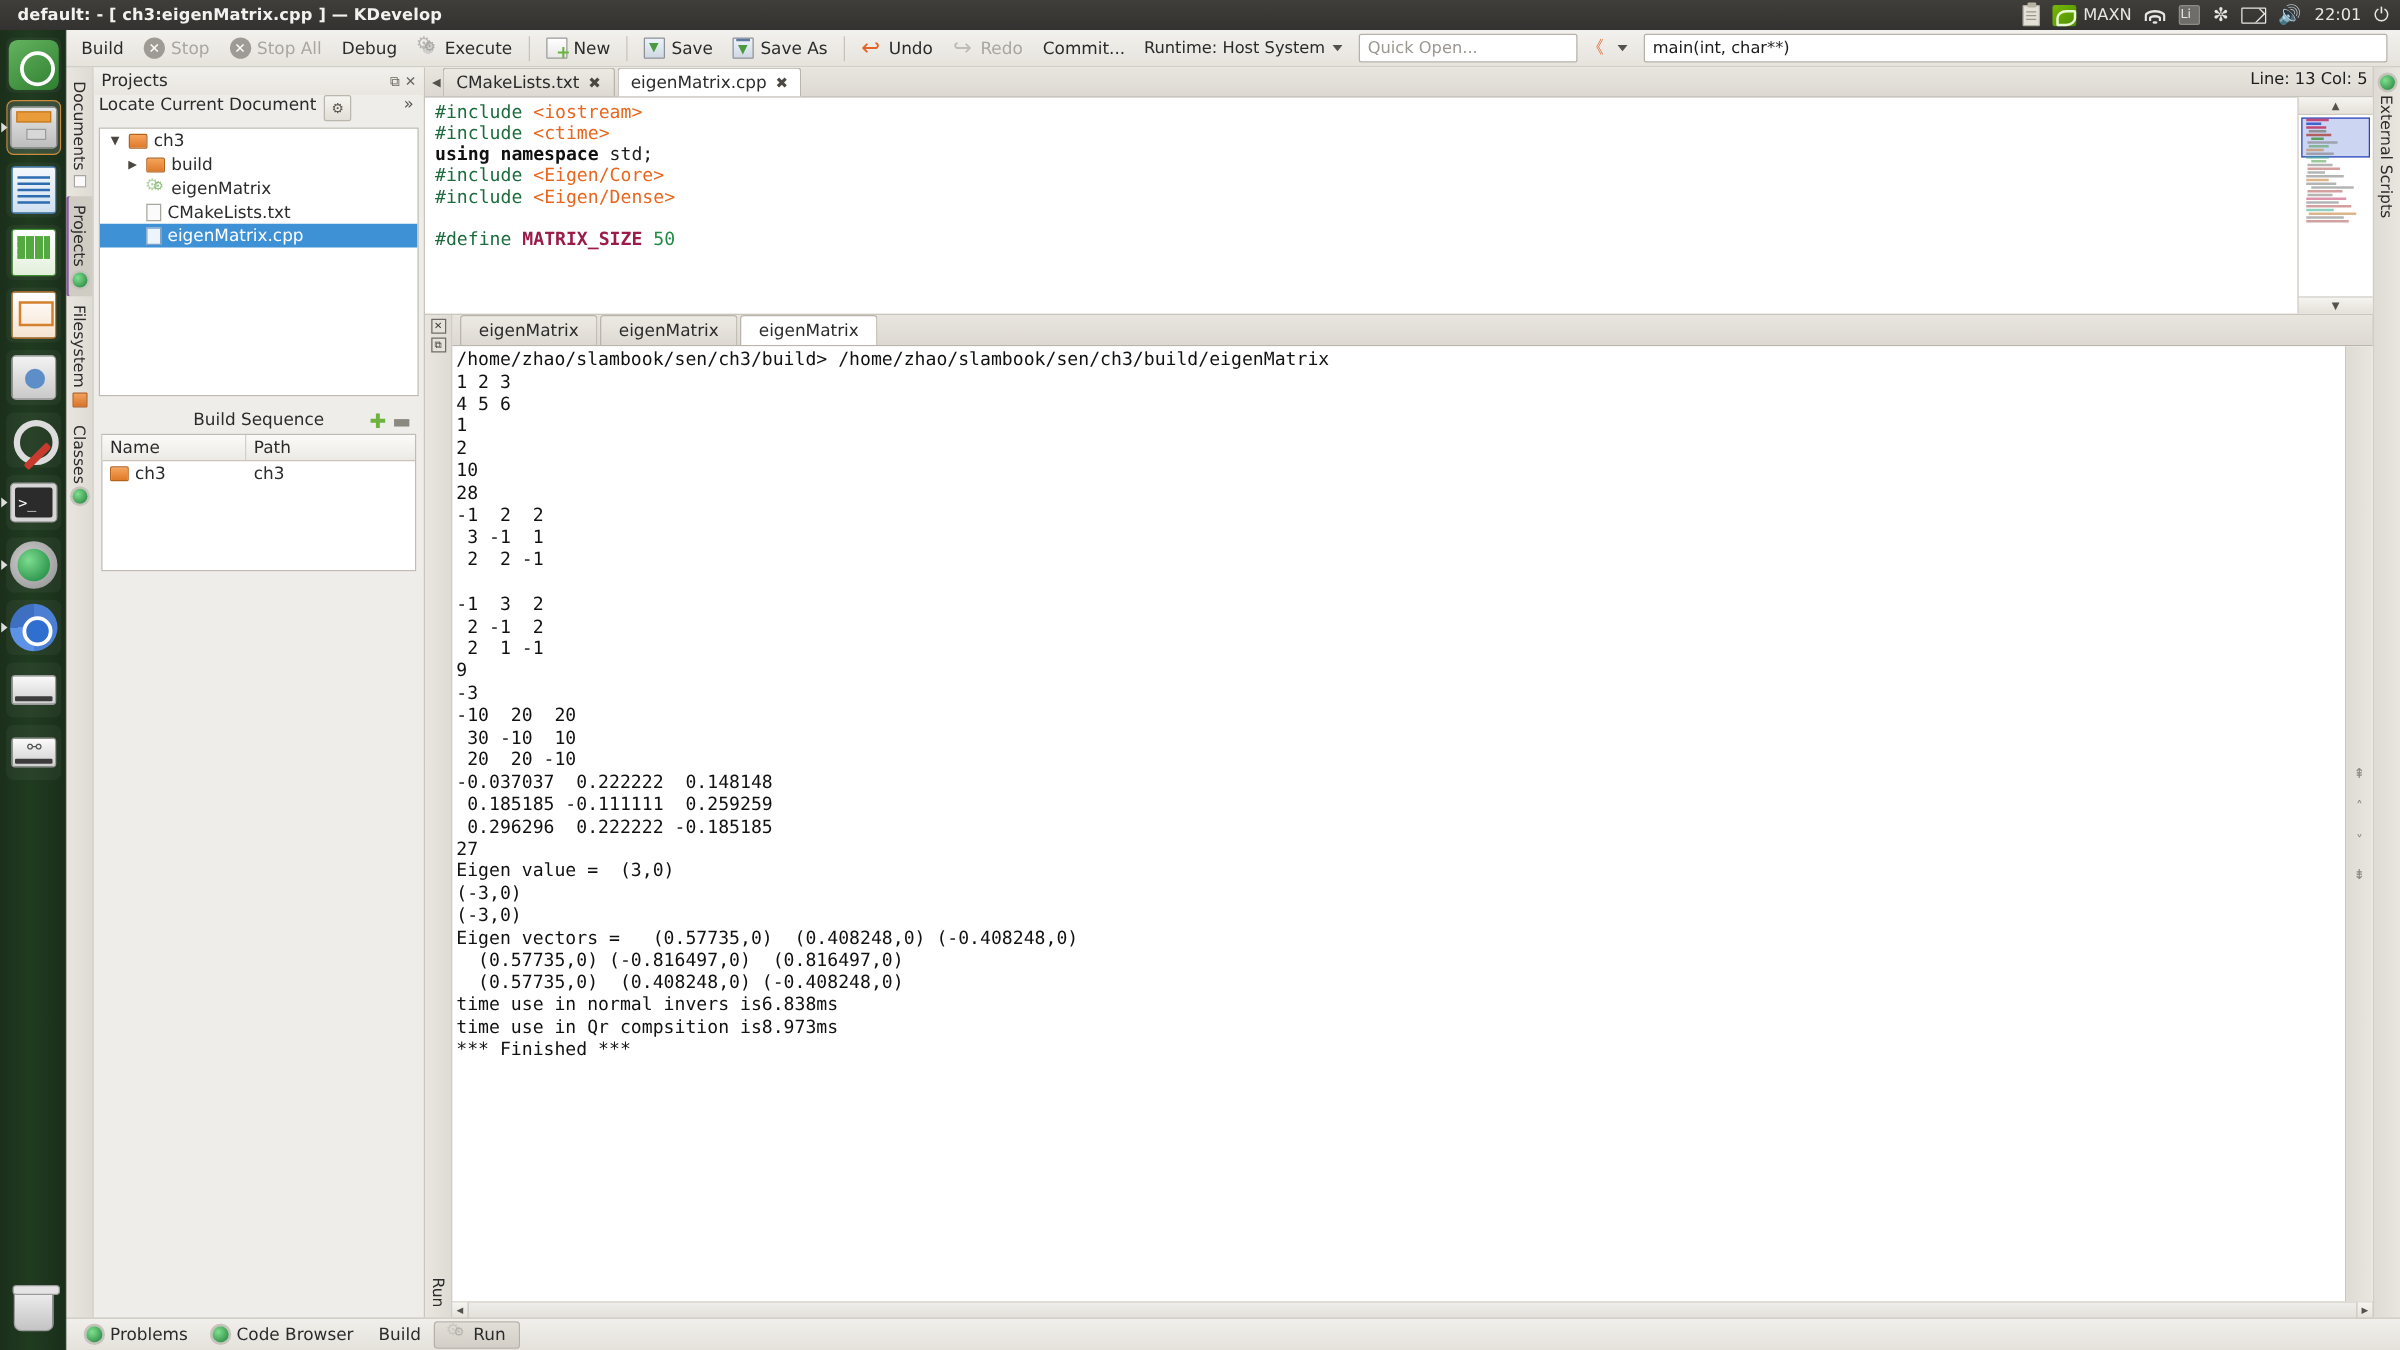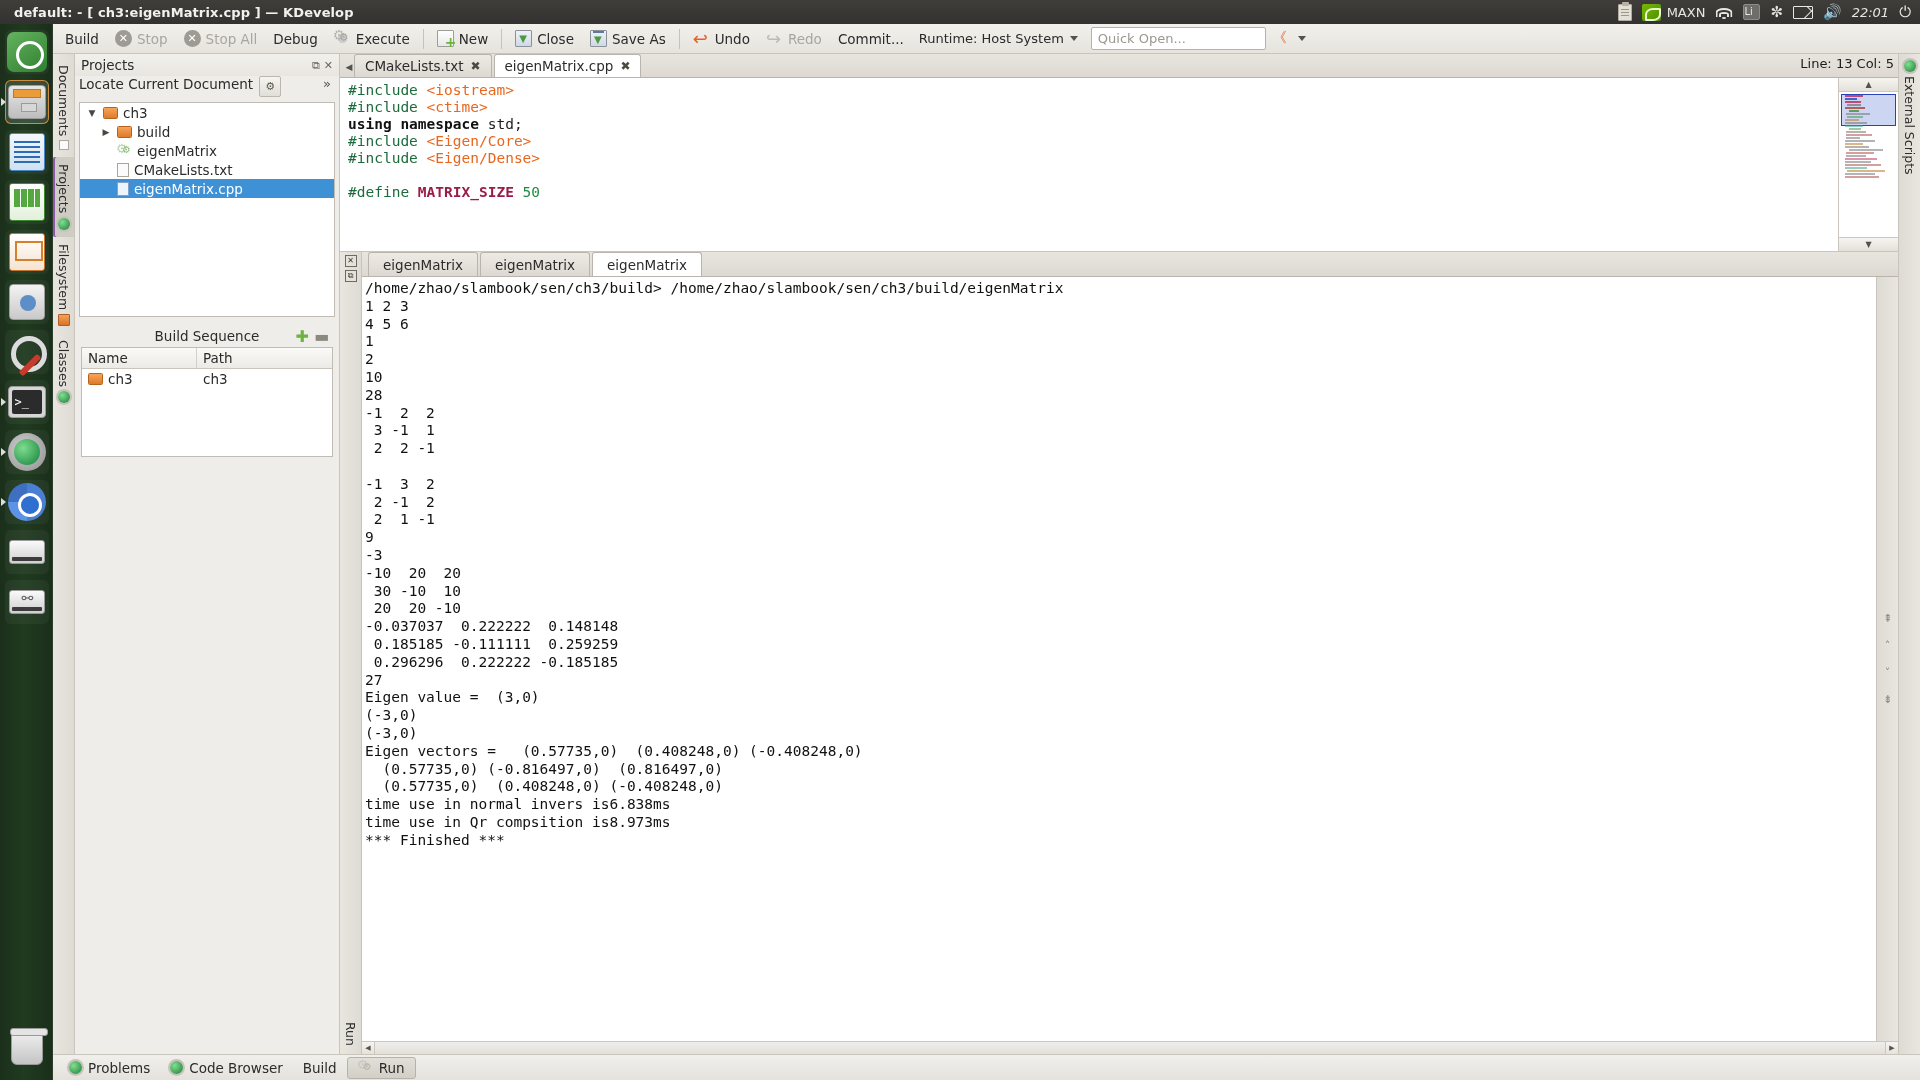--- a/index.html
+++ b/index.html
@@ -35,21 +35,21 @@
   .wifi-icon{width:18px;height:14px;position:relative;}
   .wifi-icon i{position:absolute;left:50%;bottom:0;border:2px solid #e8e7e5;border-bottom:none;border-radius:50% 50% 0 0;transform:translateX(-50%);}
   .wifi-icon i:nth-child(1){width:4px;height:2px;background:#e8e7e5;border:none;border-radius:50%;bottom:0;}
   .wifi-icon i:nth-child(2){width:10px;height:5px;bottom:2px;}
   .wifi-icon i:nth-child(3){width:17px;height:9px;bottom:2px;}
   .li-icon{width:17px;height:16px;background:#6f6d69;border:1px solid #8d8b86;border-radius:2px;color:#f0efed;font-size:10px;line-height:14px;text-align:center;}
   .bt-icon{font-size:15px;color:#e8e7e5;}
   .mail-icon{width:20px;height:13px;border:1.6px solid #e8e7e5;border-radius:1px;position:relative;overflow:hidden;}
   .mail-icon:after{content:"";position:absolute;left:-1px;top:-4px;width:15px;height:15px;border-right:1.6px solid #e8e7e5;border-bottom:1.6px solid #e8e7e5;transform:rotate(-45deg);}
   .vol-icon{font-size:15px;color:#e8e7e5;}
-  .clock{color:#ffffff;font-size:13px;font-style:italic;}
+  .clock{color:#ffffff;font-size:13px;}
   .power-icon{font-size:15px;color:#e8e7e5;}
 
   
   #launcher {
     position:absolute; top:24px; left:0; width:53px; height:1056px;
     background:linear-gradient(to right,#1b2f1b 0%,#203b20 45%,#1a2e1a 100%);
     z-index:40;
   }
   #launcher:after{content:"";position:absolute;right:0;top:0;bottom:0;width:1px;background:rgba(255,255,255,0.08);}
   .lnk {
@@ -379,21 +379,21 @@
       <span>Execute</span>
     </div>
     <div class="tsep"></div>
     <div class="tbtn">
       <span class="ico ico-new"></span>
       <span>New</span>
     </div>
     <div class="tsep"></div>
     <div class="tbtn">
       <span class="ico ico-save"></span>
-      <span>Close</span>
+      <span>Save</span>
     </div>
     <div class="tbtn">
       <span class="ico ico-saveas"></span>
       <span>Save As</span>
     </div>
     <div class="tsep"></div>
     <div class="tbtn">
       <span class="ico ico-undo"></span>
       <span>Undo</span>
     </div>
@@ -407,20 +407,23 @@
     <div class="combo">
       <span>Runtime: Host System</span>
       <span class="caret"></span>
     </div>
     <div id="quickopen">
       <span>Quick Open...</span>
     </div>
     <div class="combo" style="gap:8px;">
       <span class="ico ico-back-orange"></span>
       <span class="caret"></span>
+    </div>
+    <div id="funcbox">
+      <span>main(int, char**)</span>
     </div>
   </div>
 
   <div id="body-row">
 
     <div class="vtabbar">
       <div class="vtab">
         <span>Documents</span>
         <span class="vpage"></span>
       </div>

